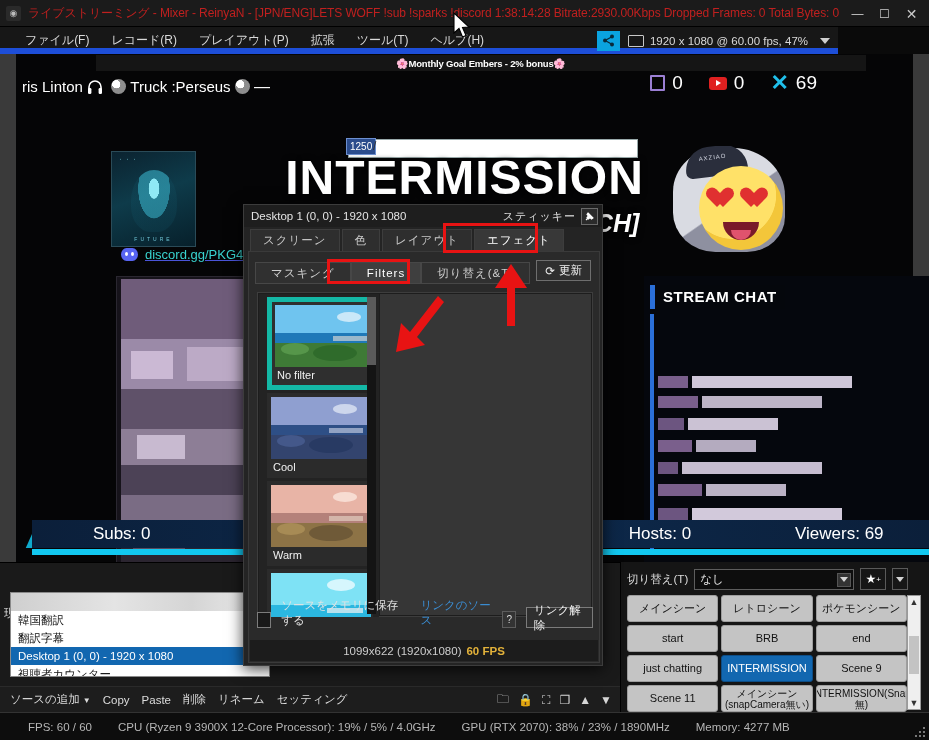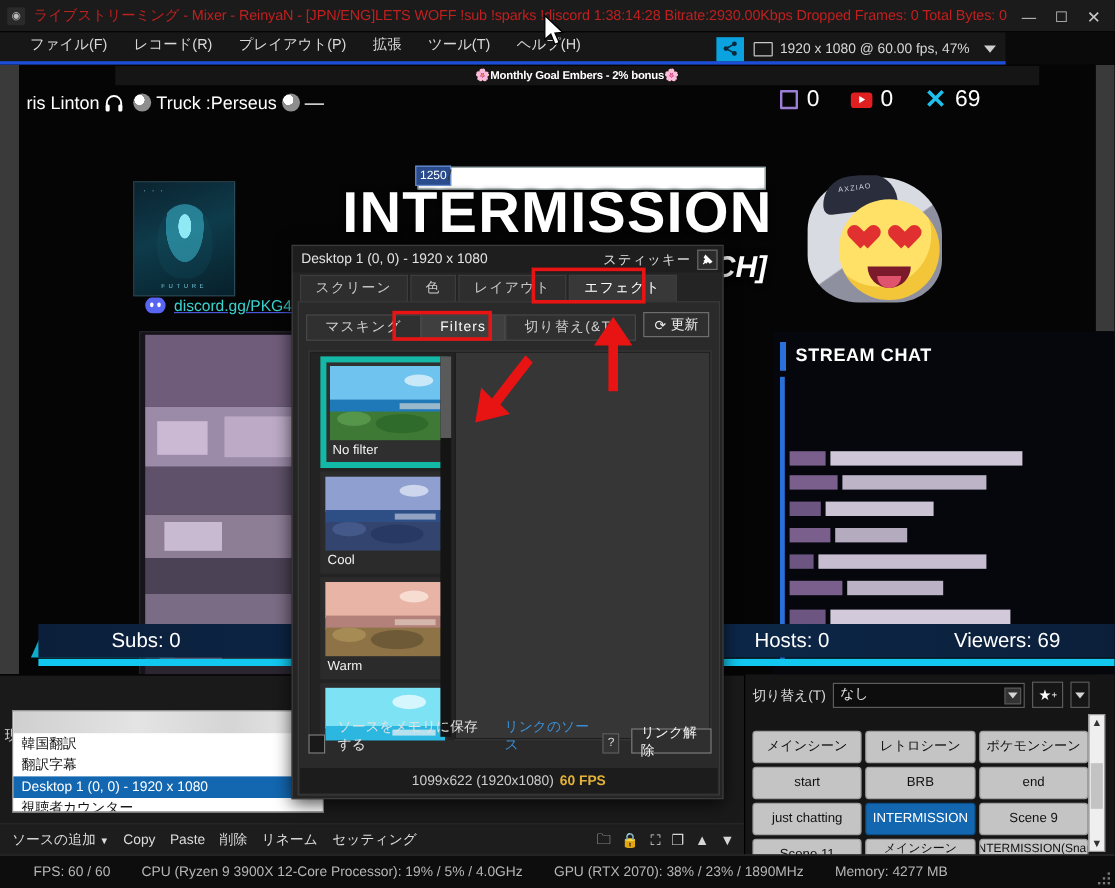--- a/index.html
+++ b/index.html
@@ -25,22 +25,22 @@
     color:#c0201f; font-size:12px; white-space:nowrap; letter-spacing:-0.1px;
   }
   .win-btns { position:absolute; right:4px; top:0; height:27px; display:flex; align-items:center; }
   .win-btn { width:27px; height:26px; display:flex; align-items:center; justify-content:center;
              color:#c9c9c9; font-size:12px; }
   .win-btn.close { font-size:14px; }
 
   
   .menubar {
     position:absolute; left:0; top:27px; width:838px; height:27px;
-    background:#171717; display:flex; align-items:flex-end; padding-left:14px;
-    border-bottom:3px solid #1d4ed8;
+    background:#171717; display:flex; align-items:flex-start; padding-left:14px;
+    border-bottom:6px solid #1d4ed8;
   }
   .menu-item { padding:0 11px; font-size:12px; color:#d9d9d9; height:27px; line-height:27px; white-space:nowrap; }
   .menu-item.active { color:#c0201f; }
   .menu-right { position:absolute; right:4px; top:0; height:27px; display:flex; align-items:center; gap:8px; }
   .share-btn { width:23px; height:20px; background:#0aa3e0; display:flex; align-items:center; justify-content:center; }
   .share-btn svg { display:block; }
   .res-box { display:flex; align-items:center; gap:6px; padding-right:4px; }
   .monitor-ico { width:16px; height:12px; border:1.6px solid #c8c8c8; border-radius:1px; }
   .res-label { color:#d8d8d8; font-size:11.5px; white-space:nowrap; }
   .caret-dn { width:0; height:0; border-left:5px solid transparent; border-right:5px solid transparent;
@@ -212,21 +212,21 @@
                       border-top:5px solid #d5d5d5; }
   .starbtn { width:26px; height:22px; background:#161616; border:1px solid #5a5a5a;
              display:flex; align-items:center; justify-content:center; color:#fff; font-size:12px; }
   .starbtn2 { width:16px; height:22px; background:#161616; border:1px solid #5a5a5a;
               display:flex; align-items:center; justify-content:center; }
   .starbtn2:after { content:""; border-left:4px solid transparent; border-right:4px solid transparent;
                     border-top:5px solid #d5d5d5; }
 
   .scenegrid {
     position:absolute; left:6px; top:33px; width:280px;
-    display:grid; grid-template-columns:repeat(3,1fr); gap:3px;margin-top:14px;
+    display:grid; grid-template-columns:repeat(3,1fr); gap:3px;
   }
   .scenebtn {
     height:27px; background:#c4c4c4; border:1px solid #9e9e9e; border-radius:3px;
     display:flex; align-items:center; justify-content:center; text-align:center;
     color:#111; font-size:11px; line-height:11px; padding:0 2px; overflow:hidden;
   }
   .scenebtn.sel { background:#1267b0; color:#fff; border-color:#0d4d86; }
   .scenebtn.two { font-size:10px; }
   .scene-scroll {
     position:absolute; right:8px; top:33px; width:14px; height:115px; background:#efefef; border:1px solid #9a9a9a;

